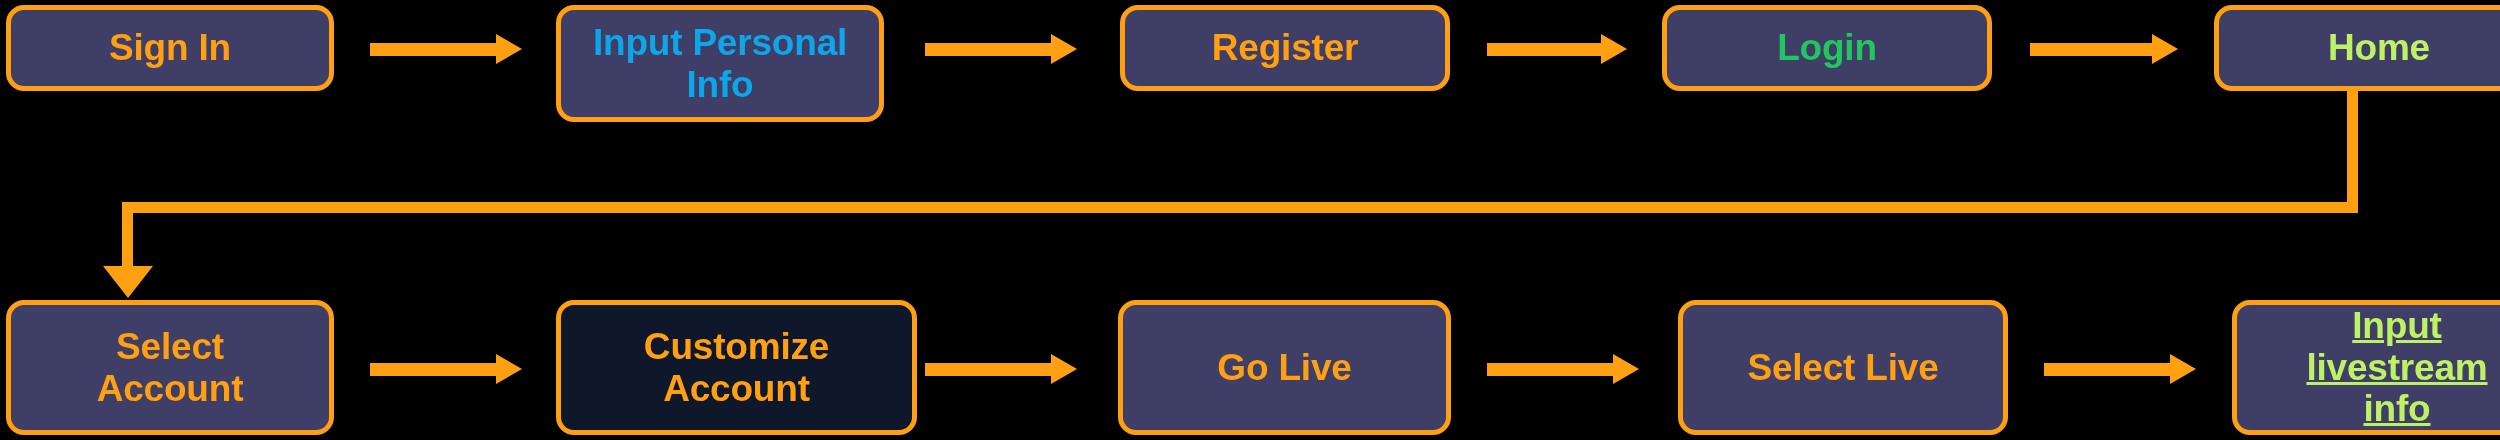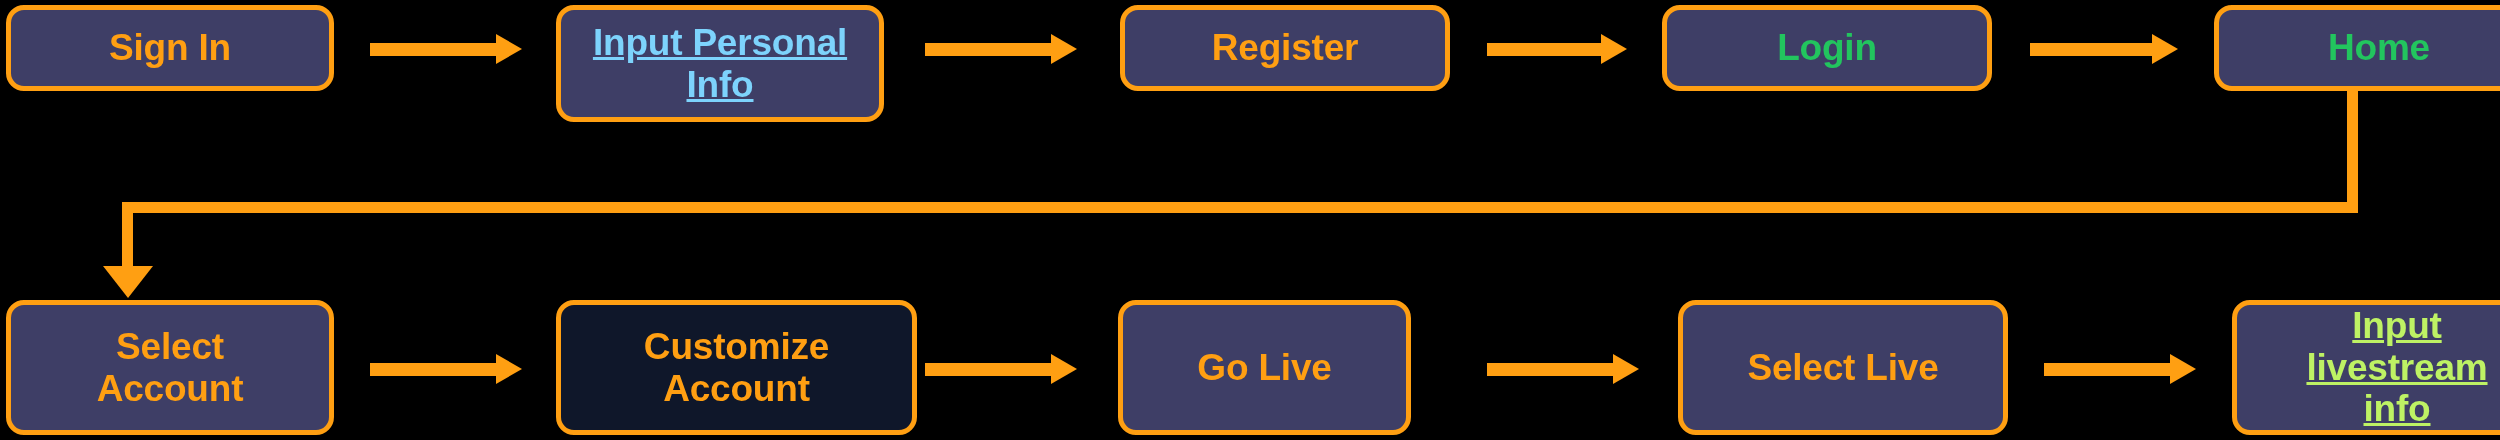--- a/index.html
+++ b/index.html
@@ -82,31 +82,31 @@
 </style>
 </head>
 <body>
 
 <div id="canvas" style="background: rgb(0, 0, 0);">
 
   <div class="node" style="left: 6px; top: 5px; width: 328px; height: 86px; background: rgb(62, 62, 102); border-color: rgb(255, 159, 18);">
     <span class="node-label" style="font-size: 37px; color: rgb(255, 159, 18);">Sign In</span>
   </div>
   <div class="node" style="left: 556px; top: 5px; width: 328px; height: 117px; background: rgb(62, 62, 102); border-color: rgb(255, 159, 18);">
-    <span class="node-label" style="font-size: 37px; color: #7dd3fc; text-decoration: underline;">Input Personal
+    <span class="node-label" style="font-size: 37px; color: #0ea5e9;">Input Personal
 Info</span>
   </div>
   <div class="node" style="left: 1120px; top: 5px; width: 330px; height: 86px; background: rgb(62, 62, 102); border-color: rgb(255, 159, 18);">
     <span class="node-label" style="font-size: 37px; color: rgb(255, 159, 18);">Register</span>
   </div>
   <div class="node" style="left: 1662px; top: 5px; width: 330px; height: 86px; background: rgb(62, 62, 102); border-color: rgb(255, 159, 18);">
     <span class="node-label" style="font-size: 37px; color: #22c55e;">Login</span>
   </div>
   <div class="node" style="left: 2214px; top: 5px; width: 330px; height: 86px; background: rgb(62, 62, 102); border-color: rgb(255, 159, 18);">
-    <span class="node-label" style="font-size: 37px; color: #22c55e;">Home</span>
+    <span class="node-label" style="font-size: 37px; color: #bef264;">Home</span>
   </div>
 
   <div class="arrow-h" style="left: 370px; top: 28px; width: 152px;">
       <div class="shaft" style="width: 128px; background: rgb(255, 159, 18);"></div>
       <div class="head" style="left: 126px; border-left-color: rgb(255, 159, 18);"></div>
     </div>
   <div class="arrow-h" style="left: 925px; top: 28px; width: 152px;">
       <div class="shaft" style="width: 128px; background: rgb(255, 159, 18);"></div>
       <div class="head" style="left: 126px; border-left-color: rgb(255, 159, 18);"></div>
     </div>
@@ -125,21 +125,21 @@
   <div class="elbow-head-down" style="left: 102.5px; top: 266px; border-top-color: rgb(255, 159, 18);"></div>
 
   <div class="node" style="left: 6px; top: 300px; width: 328px; height: 135px; background: rgb(62, 62, 102); border-color: rgb(255, 159, 18); justify-content: center;">
     <span class="node-label" style="font-size: 37px; color: rgb(255, 159, 18);">Select
 Account</span>
   </div>
   <div class="node" style="left: 556px; top: 300px; width: 361px; height: 135px; background: #0f172a; border-color: rgb(255, 159, 18);">
     <span class="node-label" style="font-size: 37px; color: rgb(255, 159, 18);">Customize
 Account</span>
   </div>
-  <div class="node" style="left: 1118px; top: 300px; width: 293px; height: 135px; background: rgb(62, 62, 102); border-color: rgb(255, 159, 18);">
+  <div class="node" style="left: 1118px; top: 300px; width: 333px; height: 135px; background: rgb(62, 62, 102); border-color: rgb(255, 159, 18);">
     <span class="node-label" style="font-size: 37px; color: rgb(255, 159, 18);">Go Live</span>
   </div>
   <div class="node" style="left: 1678px; top: 300px; width: 330px; height: 135px; background: rgb(62, 62, 102); border-color: rgb(255, 159, 18); text-align: center;">
     <span class="node-label" style="font-size: 37px; color: rgb(255, 159, 18);">Select Live</span>
   </div>
   <div class="node" style="left: 2232px; top: 300px; width: 330px; height: 135px; background: rgb(62, 62, 102); border-color: rgb(255, 159, 18);">
     <span class="node-label" style="font-size: 37px; color: #bef264; text-decoration: underline;">Input
 livestream
 info</span>
   </div>

